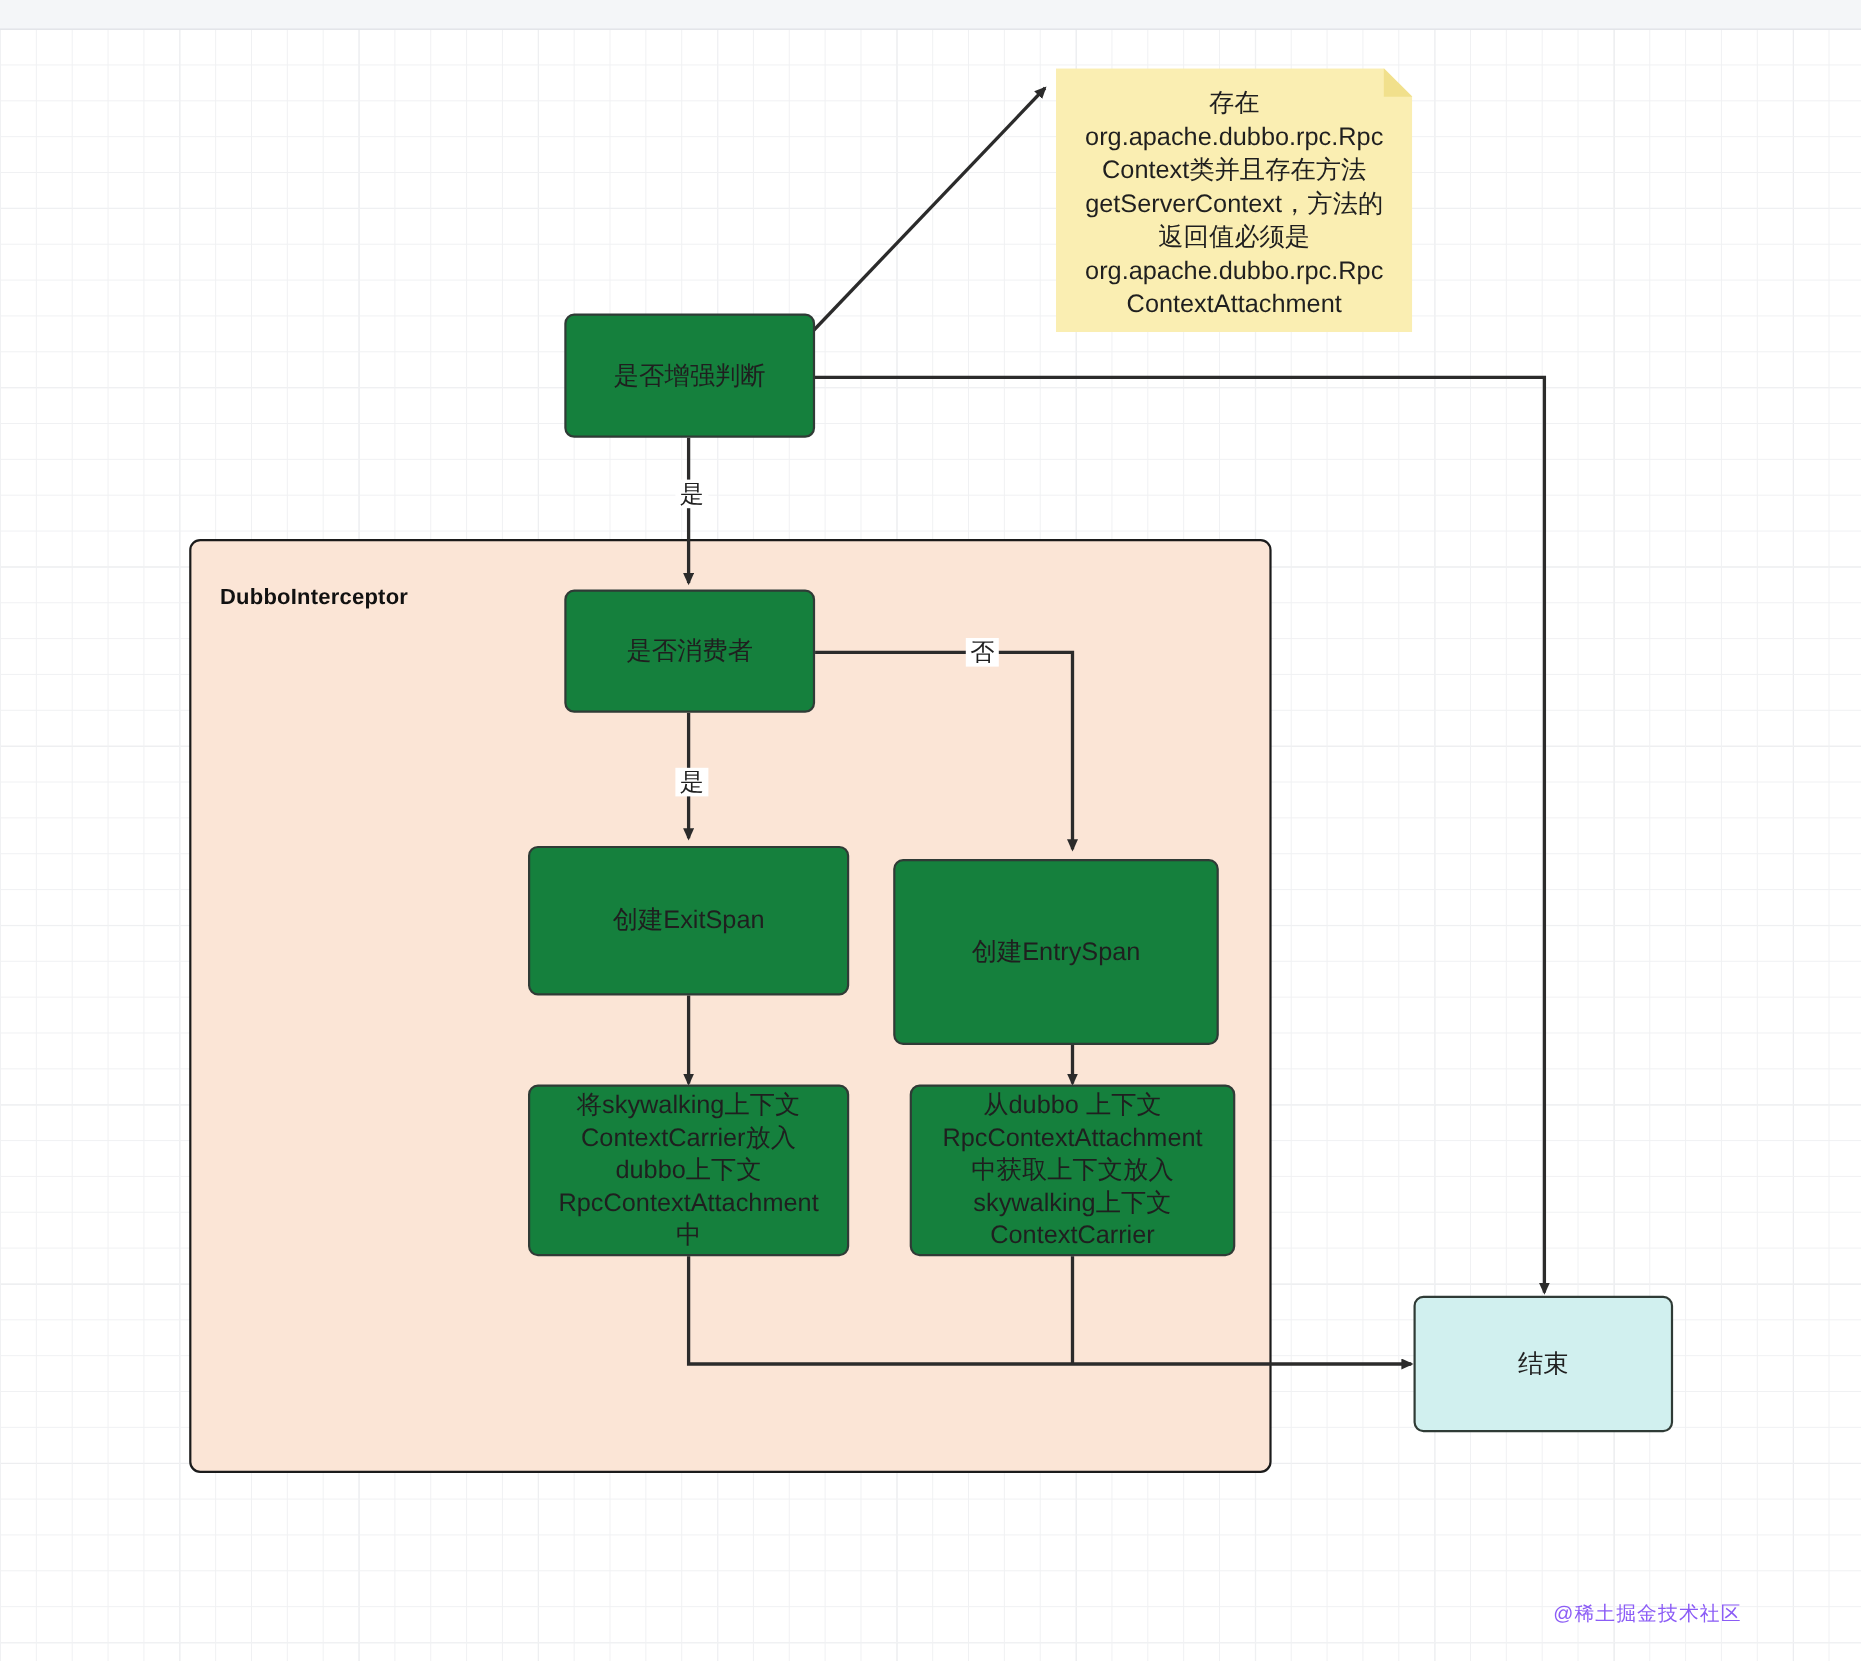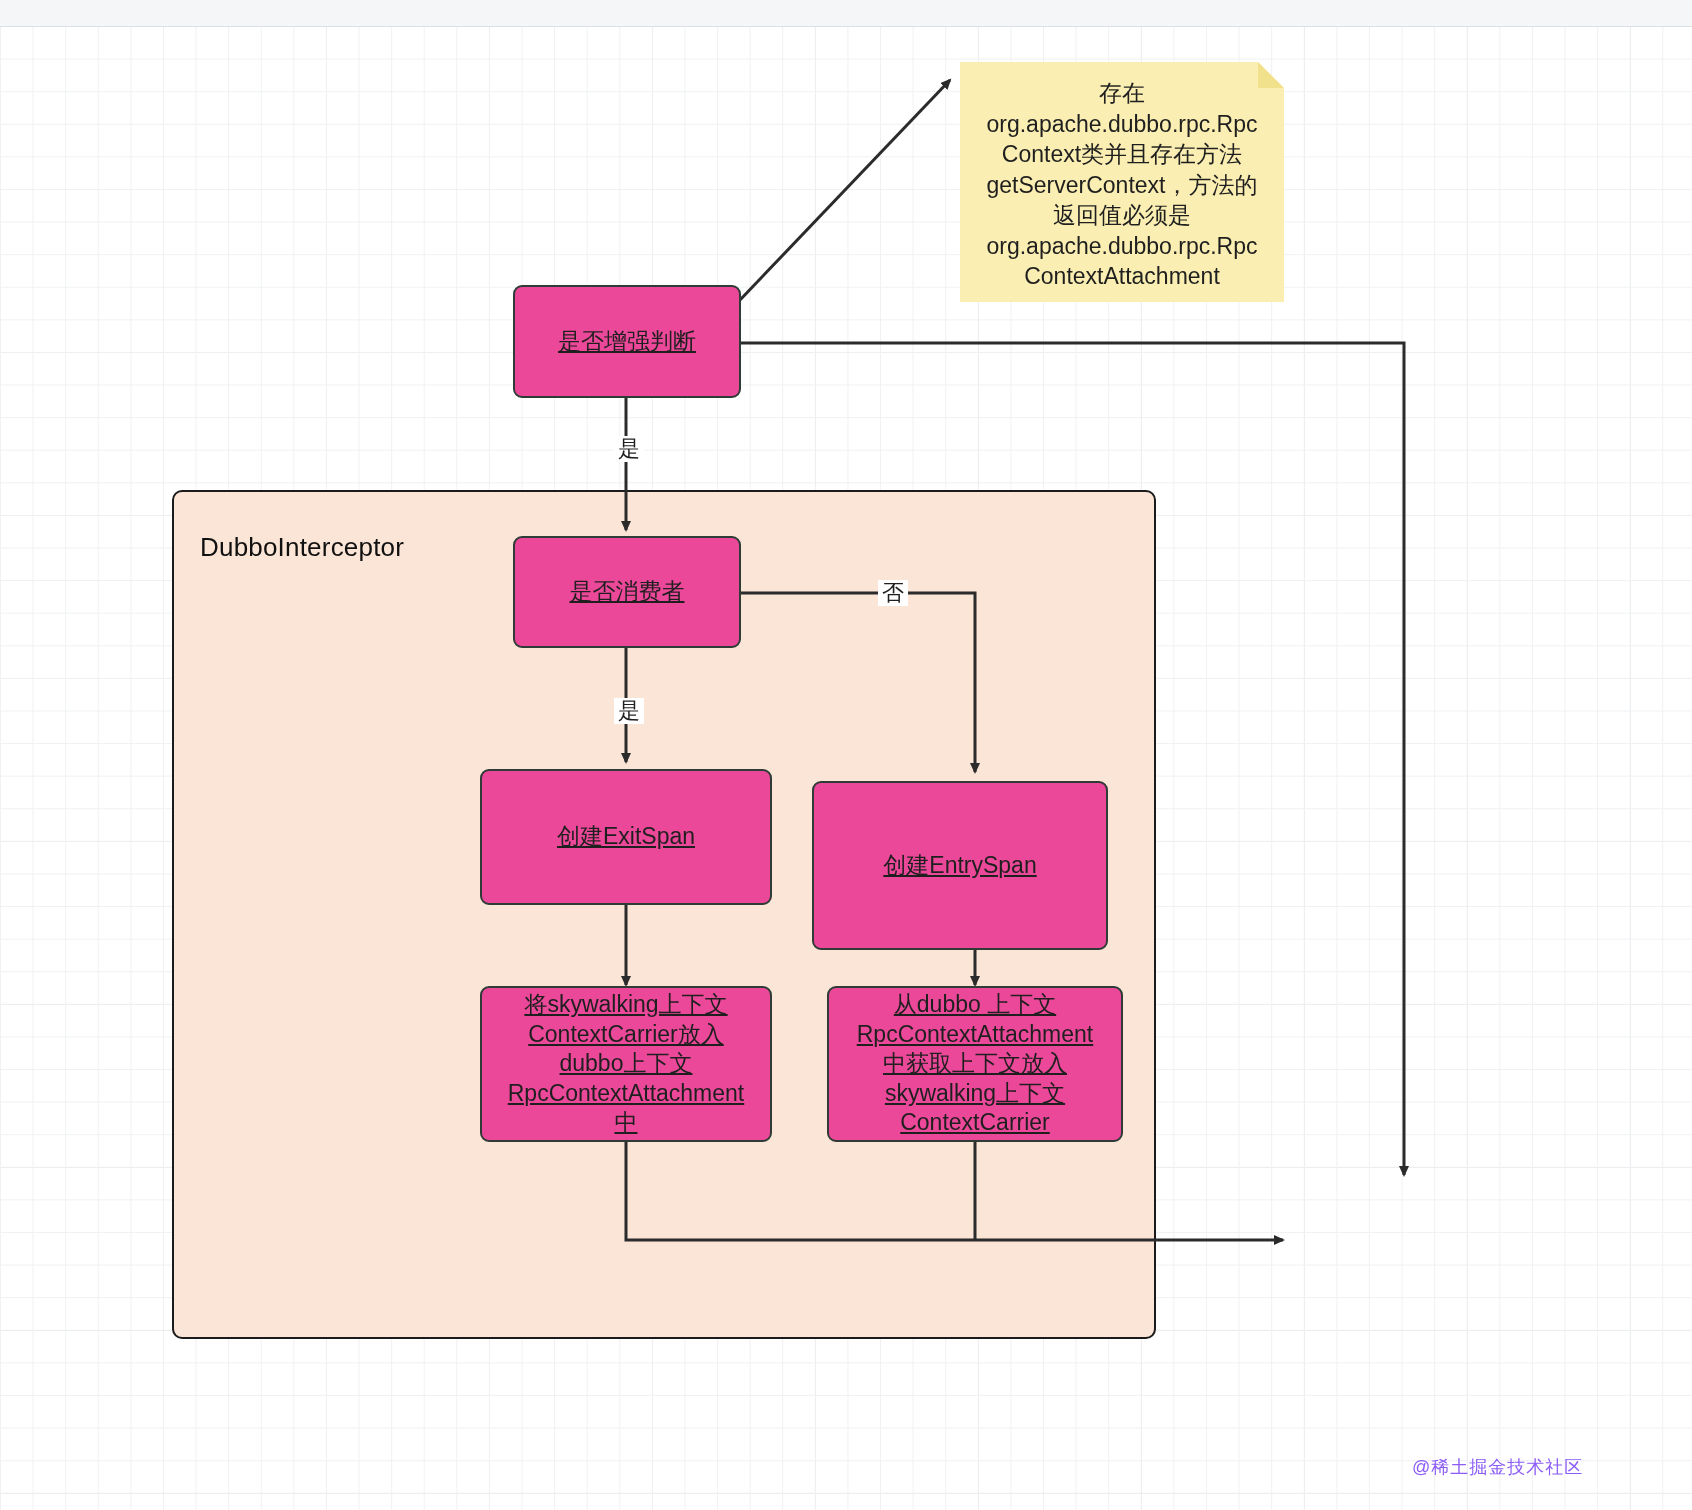--- a/index.html
+++ b/index.html
@@ -50,43 +50,42 @@
     box-sizing: border-box;
     display: flex;
     align-items: center;
     justify-content: center;
     text-align: center;
     z-index: 4;
     line-height: 1.28;
     color: #1f1f1f;
   }
   .node-green {
-    background: #ec4899;
+    background: #15803d;
     border: 2.5px solid #2f3b36;
     border-radius: 9px;
     font-size: 23px;
-    text-decoration: underline;
   }
   .node-blue {
     background: #d1f0ef;
     border: 2.5px solid #2f3b36;
     border-radius: 9px;
     font-size: 23px;
   }
   .group-box {
     position: absolute;
     background: #fbe5d6;
     border: 2.5px solid #1b1b1b;
     border-radius: 10px;
     z-index: 2;
   }
   .group-title {
     position: absolute;
-    font-size: 26px;
-    font-weight: normal;
+    font-size: 20px;
+    font-weight: bold;
     color: #111111;
     z-index: 5;
     letter-spacing: 0.2px;
   }
   .sticky {
     position: absolute;
     background: #faeeb2;
     font-size: 23px;
     color: #1f1f1f;
     z-index: 4;
@@ -196,20 +195,23 @@
   </div>
 
   <div class="node node-green" style="left:827px; top:986px; width:296px; height:156px;">
     <span class="multiline">从dubbo 上下文
 RpcContextAttachment
 中获取上下文放入
 skywalking上下文
 ContextCarrier</span>
   </div>
 
+  <div class="node node-blue" style="left:1285px; top:1178px; width:236px; height:124px;">
+    <span>结束</span>
+  </div>
 
   <div class="edge-label" style="left:614px; top:436px;">是</div>
   <div class="edge-label" style="left:614px; top:698px;">是</div>
   <div class="edge-label" style="left:878px; top:580px;">否</div>
 
   <div class="watermark" style="left:1412px; top:1455px;">@稀土掘金技术社区</div>
 
 </div>
 
 </body></html>

